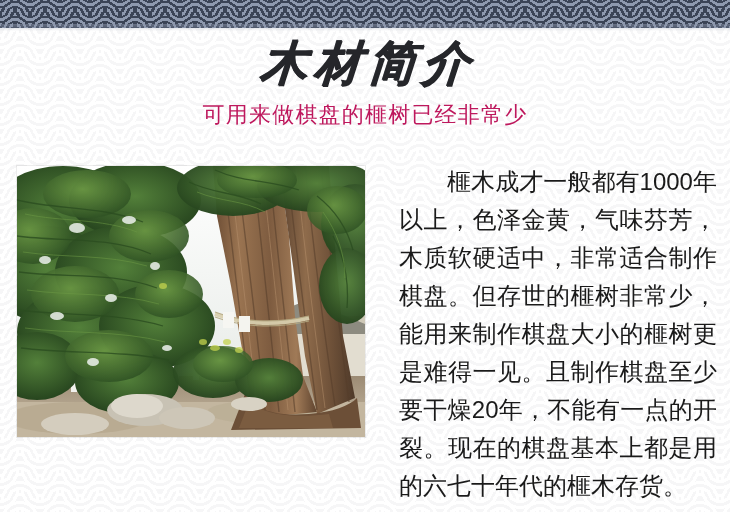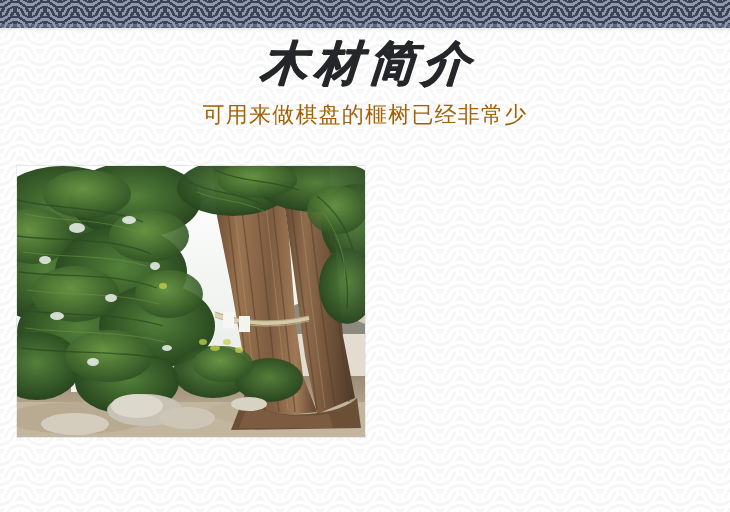--- a/index.html
+++ b/index.html
@@ -70,21 +70,21 @@
     letter-spacing: 7px;
     text-indent: 7px;
     transform: skewX(-4deg);
     text-shadow: 0.6px 0.6px 0 #25262a, -0.4px 0.3px 0 #3a3b40;
     white-space: nowrap;
   }
   .subtitle {
     margin-top: 9px;
     font-size: 22px;
     line-height: 28px;
-    color: #a16207;
+    color: #be185d;
     letter-spacing: 1.2px;
     white-space: nowrap;
   }
 
   
   .photo {
     position: absolute;
     left: 17px;
     top: 166px;
     width: 348px;
@@ -294,14 +294,17 @@
       <g fill="#c3d24e" opacity="0.75">
         <ellipse cx="186" cy="176" rx="4" ry="3"></ellipse>
         <ellipse cx="198" cy="182" rx="5" ry="3"></ellipse>
         <ellipse cx="210" cy="176" rx="4" ry="3"></ellipse>
         <ellipse cx="222" cy="184" rx="4" ry="3"></ellipse>
         <ellipse cx="146" cy="120" rx="4" ry="3"></ellipse>
       </g>
     </svg>
   </div>
 
+  <div class="body-text">
+    <span class="indent"></span><span>榧木成才一般都有1000年以上，色泽金黄，气味芬芳，木质软硬适中，非常适合制作棋盘。但存世的榧树非常少，能用来制作棋盘大小的榧树更是难得一见。且制作棋盘至少要干燥20年，不能有一点的开裂。现在的棋盘基本上都是用的六七十年代的榧木存货。</span>
+  </div>
 
 </div>
 
 </body></html>

